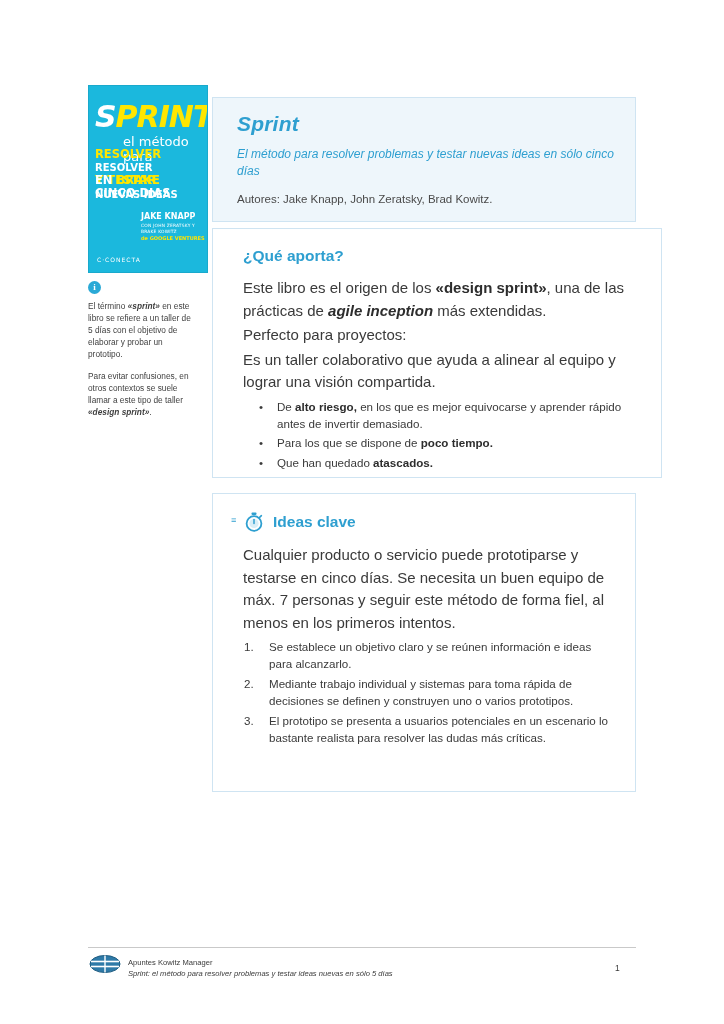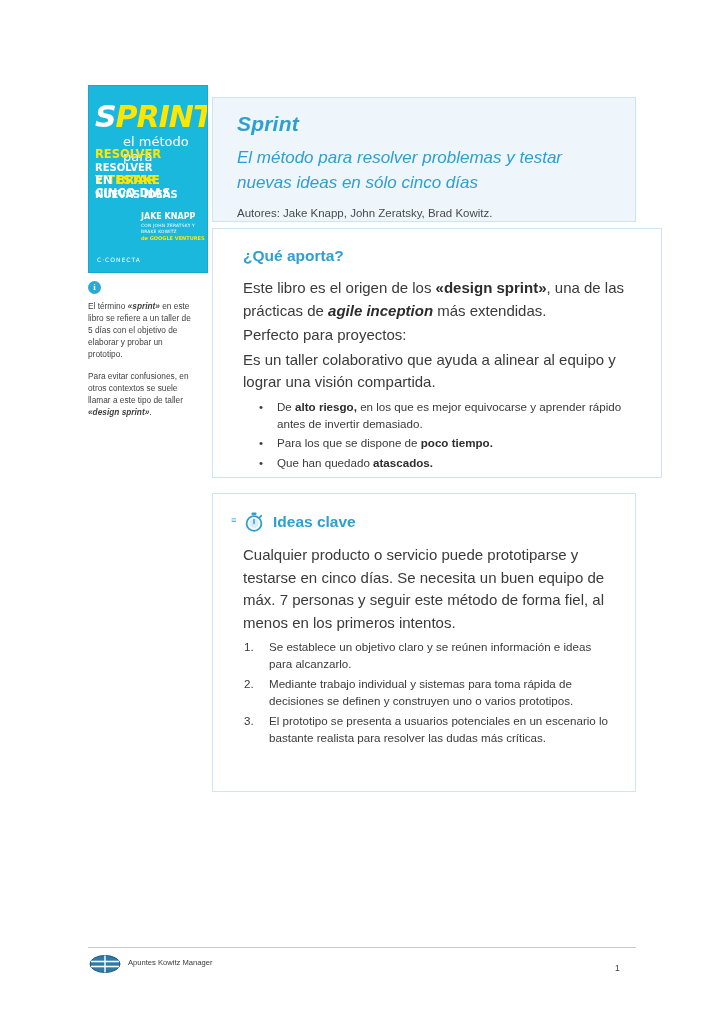--- a/index.html
+++ b/index.html
@@ -157,21 +157,21 @@
   }
   .doc-title {
     font-size: 21px;
     font-style: italic;
     font-weight: bold;
     color: #2e9fd0;
     margin: 0 0 10px 0;
     letter-spacing: .2px;
   }
   .doc-subtitle {
-    font-size: 17px;
+    font-size: 12px;
     font-style: italic;
     color: #2e9fd0;
     line-height: 1.45;
     margin: 0 0 12px 0;
   }
   .doc-authors {
     font-size: 11.5px;
     color: #4a4a4a;
     margin: 0;
   }
@@ -386,16 +386,17 @@
     <svg width="34" height="24" viewBox="0 0 34 24" aria-hidden="true">
       <ellipse cx="17" cy="12" rx="15" ry="8.5" fill="#2e7aa8"></ellipse>
       <ellipse cx="17" cy="12" rx="15" ry="8.5" fill="none" stroke="#1d5b80" stroke-width="1"></ellipse>
       <path d="M3 9.5 H31" stroke="#ffffff" stroke-width="1.6"></path>
       <path d="M3 14.5 H31" stroke="#ffffff" stroke-width="1.6"></path>
       <path d="M17 3.5 V20.5" stroke="#ffffff" stroke-width="1.4"></path>
     </svg>
   </div>
   <div class="footer-text">
     <div>Apuntes Kowitz Manager</div>
+    <div class="line2">Sprint: el método para resolver problemas y testar ideas nuevas en sólo 5 días</div>
   </div>
   <div class="footer-page">1</div>
 
 </div>
 
 </body></html>

